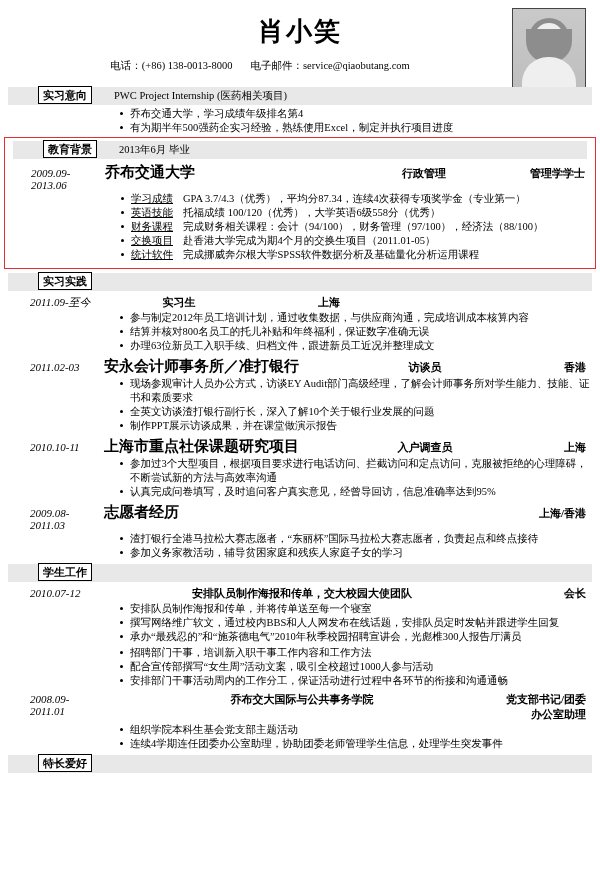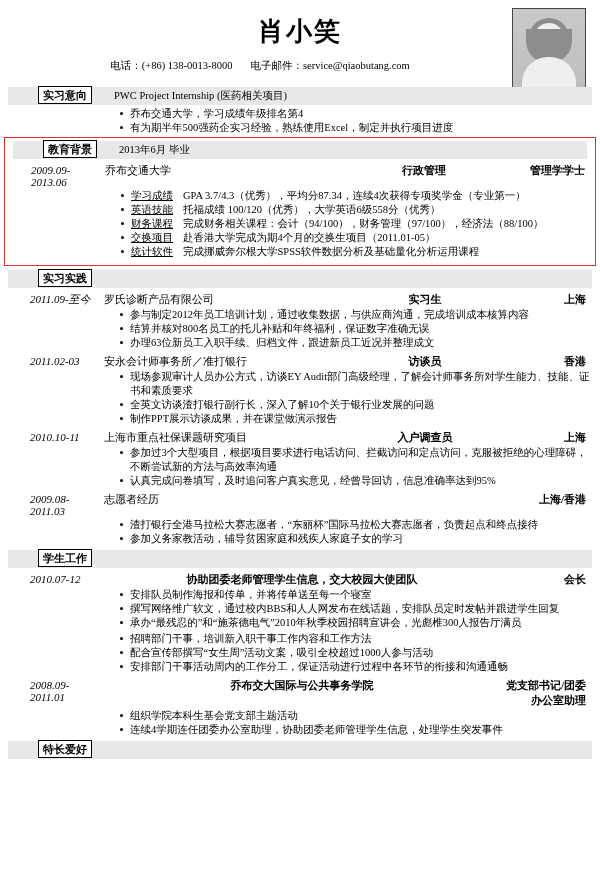--- a/index.html
+++ b/index.html
@@ -101,22 +101,22 @@
   .date{
     width:96px;
     flex:0 0 96px;
     font-style:italic;
     font-size:11px;
     padding-left:22px;
     box-sizing:border-box;
   }
   .org{
     flex:1 1 auto;
-    font-weight:normal;
-    font-size:11px;
+    font-weight:bold;
+    font-size:15px;
   }
   .role{
     flex:0 0 150px;
     text-align:center;
     font-weight:bold;
     font-size:11px;
   }
   .loc{
     flex:0 0 86px;
     text-align:right;
@@ -215,21 +215,20 @@
     </ul>
   </div>
 
   <div class="sec">
     <span class="tag">实习实践</span>
   </div>
   <div class="block">
 
     <div class="row">
       <div class="date">2011.09-至今</div>
-      <div class="org">罗氏诊断产品有限公司</div>
       <div class="role">实习生</div>
       <div class="loc">上海</div>
     </div>
     <ul class="bul">
       <li>参与制定2012年员工培训计划，通过收集数据，与供应商沟通，完成培训成本核算内容</li>
       <li>结算并核对800名员工的托儿补贴和年终福利，保证数字准确无误</li>
       <li>办理63位新员工入职手续、归档文件，跟进新员工近况并整理成文</li>
     </ul>
 
     <div class="row">
@@ -267,21 +266,21 @@
     </ul>
   </div>
 
   <div class="sec">
     <span class="tag">学生工作</span>
   </div>
   <div class="block">
 
     <div class="row">
       <div class="date">2010.07-12</div>
-      <div class="org-center">协助团委老师管理学生信息，交大校园大使团队</div>
+      <div class="org-center">安排队员制作海报和传单，交大校园大使团队</div>
       <div class="loc">会长</div>
     </div>
     <ul class="bul">
       <li>安排队员制作海报和传单，并将传单送至每一个寝室</li>
       <li>撰写网络维广软文，通过校内BBS和人人网发布在线话题，安排队员定时发帖并跟进学生回复</li>
       <li>承办“最残忍的”和“施茶德电气”2010年秋季校园招聘宣讲会，光彪椎300人报告厅满员</li>
     </ul>
 
     <ul class="bul">
       <li>招聘部门干事，培训新入职干事工作内容和工作方法</li>

